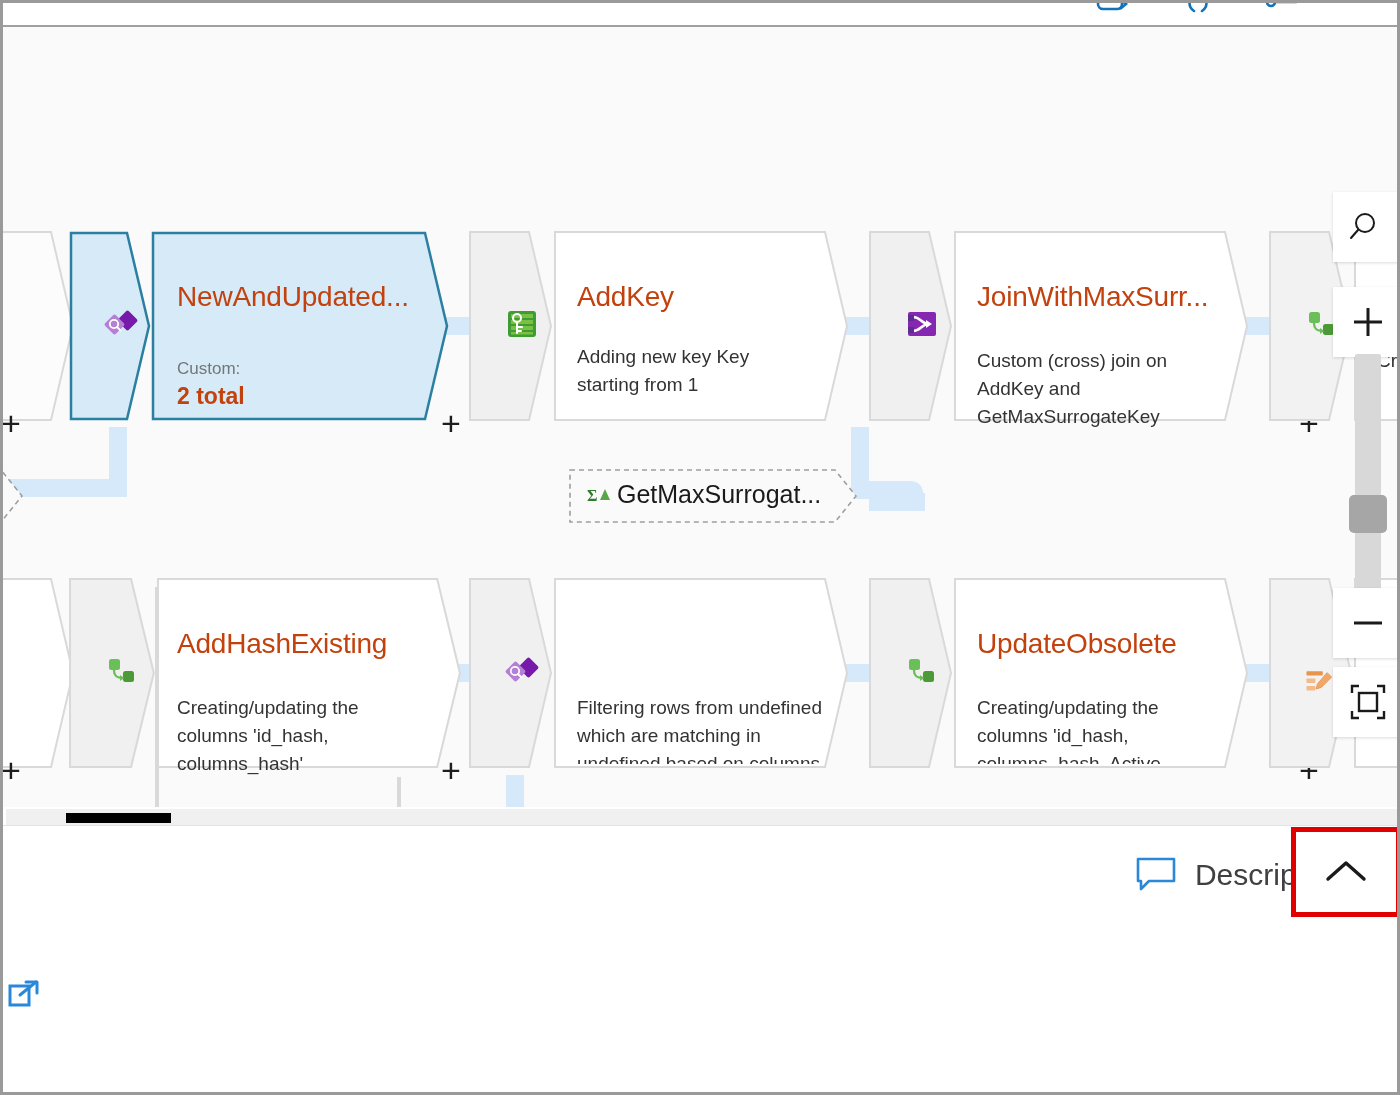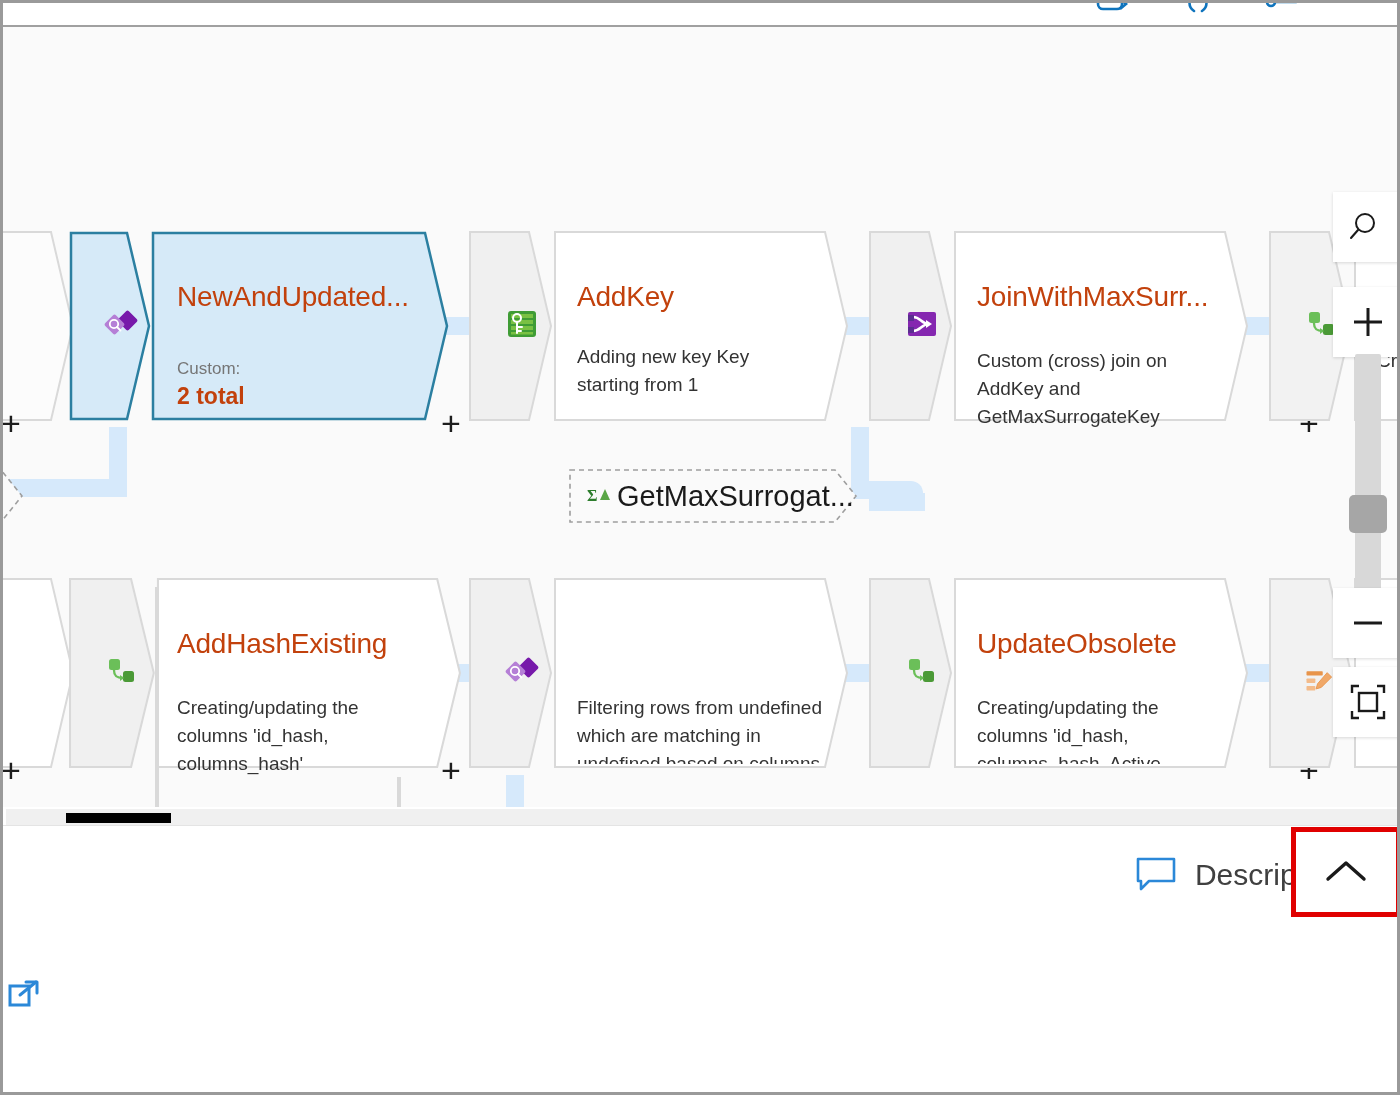--- a/index.html
+++ b/index.html
@@ -93,21 +93,21 @@
   
   .dashnode{
     position:absolute;
     height:54px;
     display:block;
   }
   .dashnode .chev{position:absolute;left:0;top:0;width:100%;height:100%;}
   .dashnode .chev svg{display:block;width:100%;height:100%;}
   .dashnode .dn-label{
     position:absolute;left:52px;top:14px;
-    font-size:29px;color:#1a1a1a;white-space:nowrap;
+    font-size:25px;color:#1a1a1a;white-space:nowrap;
   }
   .dashnode .dn-icon{position:absolute;left:22px;top:16px;width:24px;height:24px;}
   .dashnode .dn-icon svg{width:24px;height:24px;display:block;}
 
   
   .zoomtool{
     position:absolute;right:0px;top:165px;width:70px;
   }
   .ztbtn{
     position:absolute;left:0;width:70px;height:70px;

